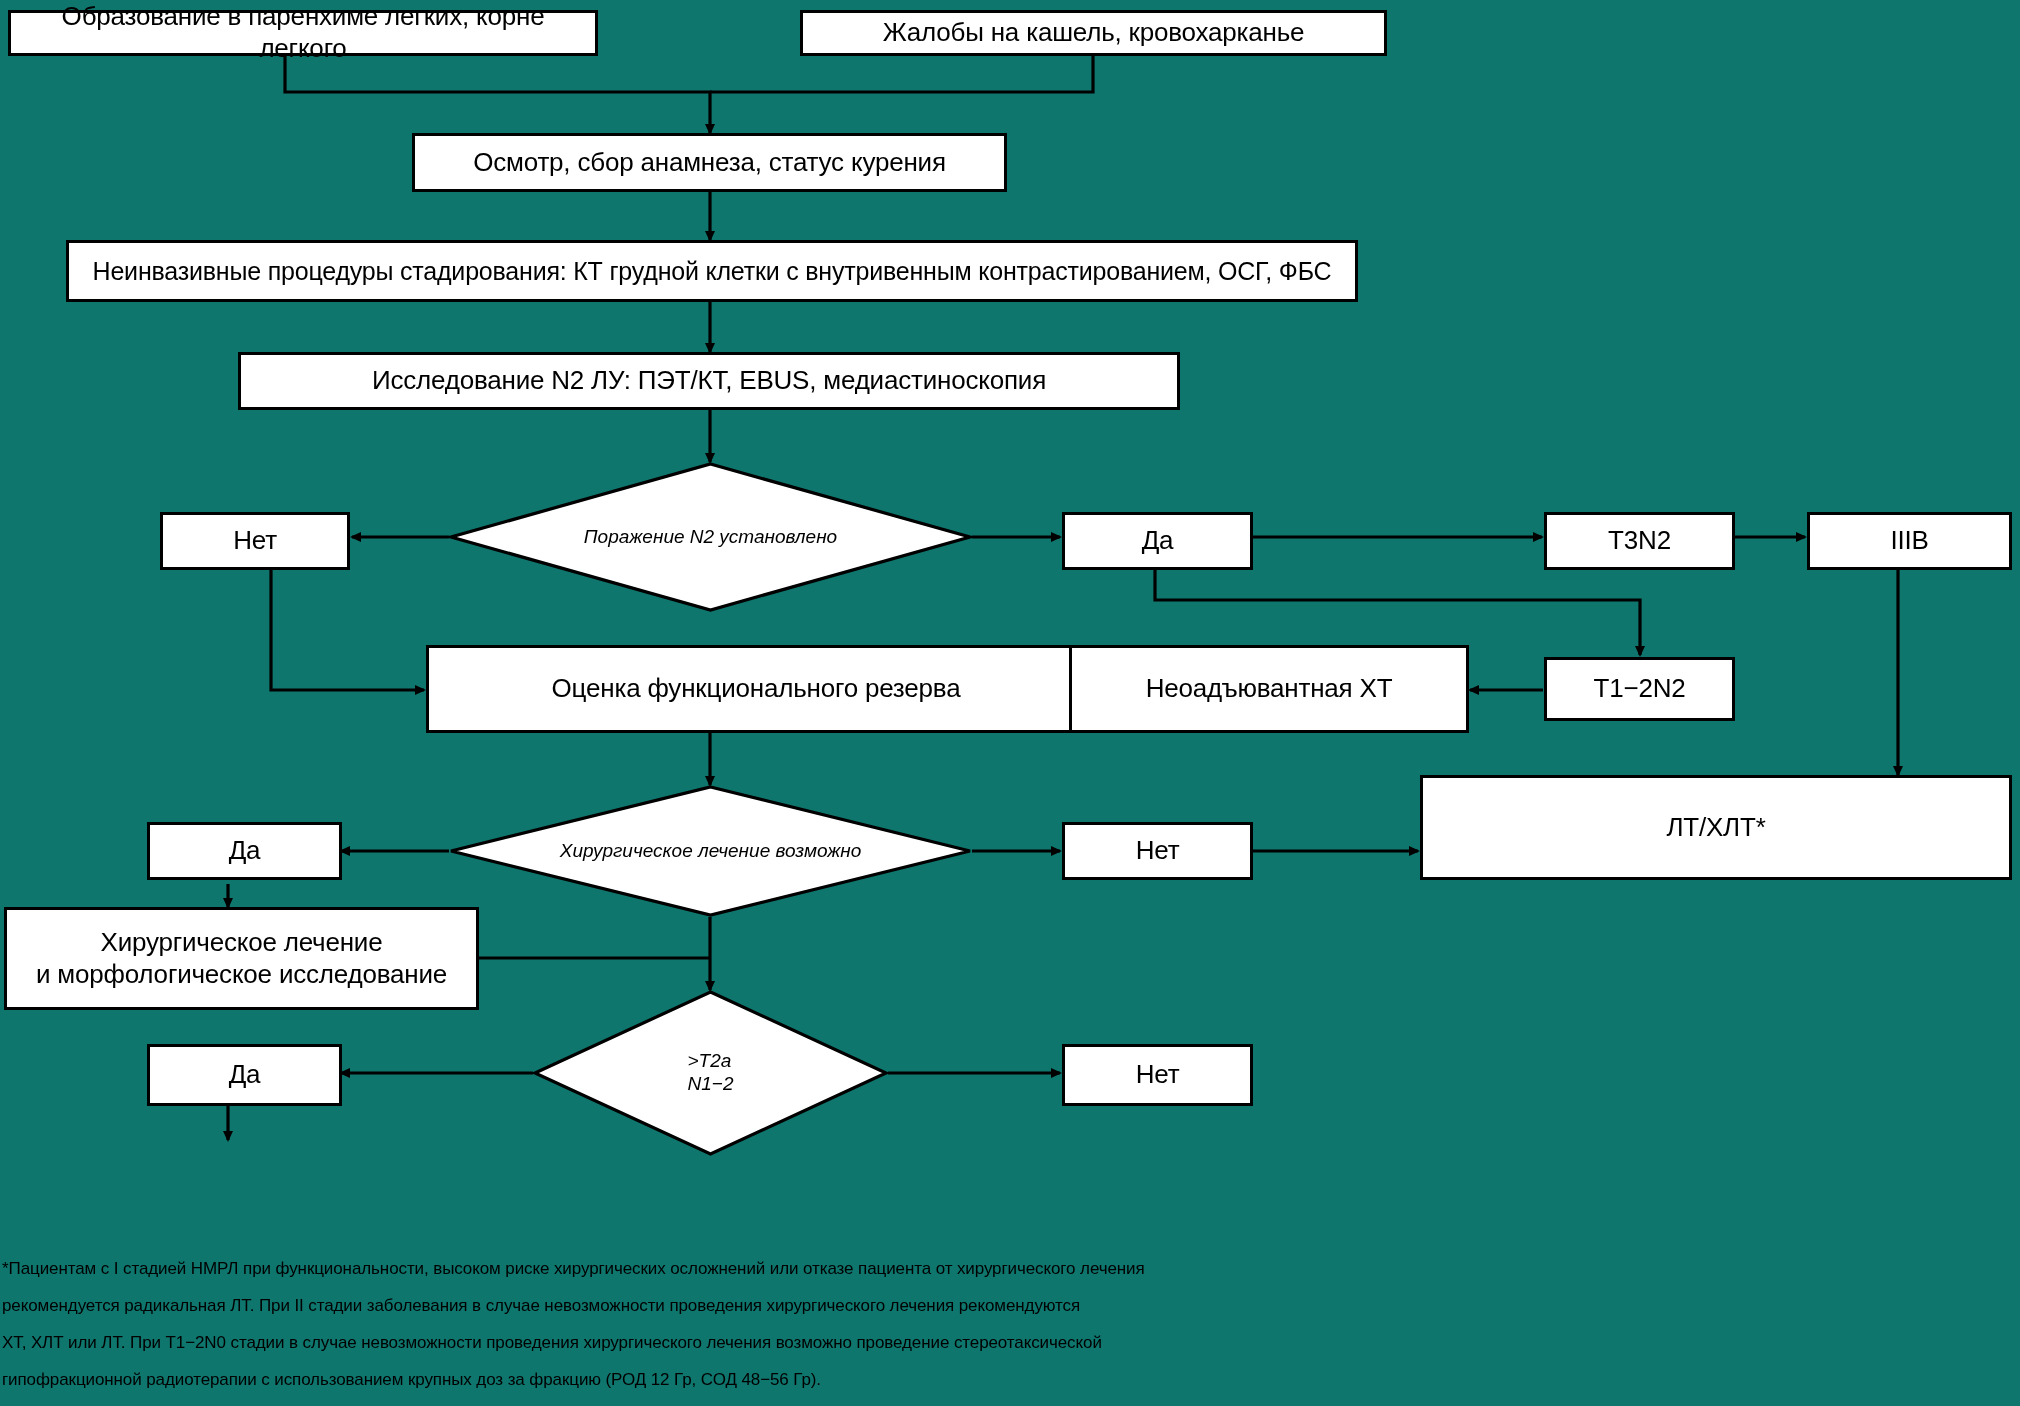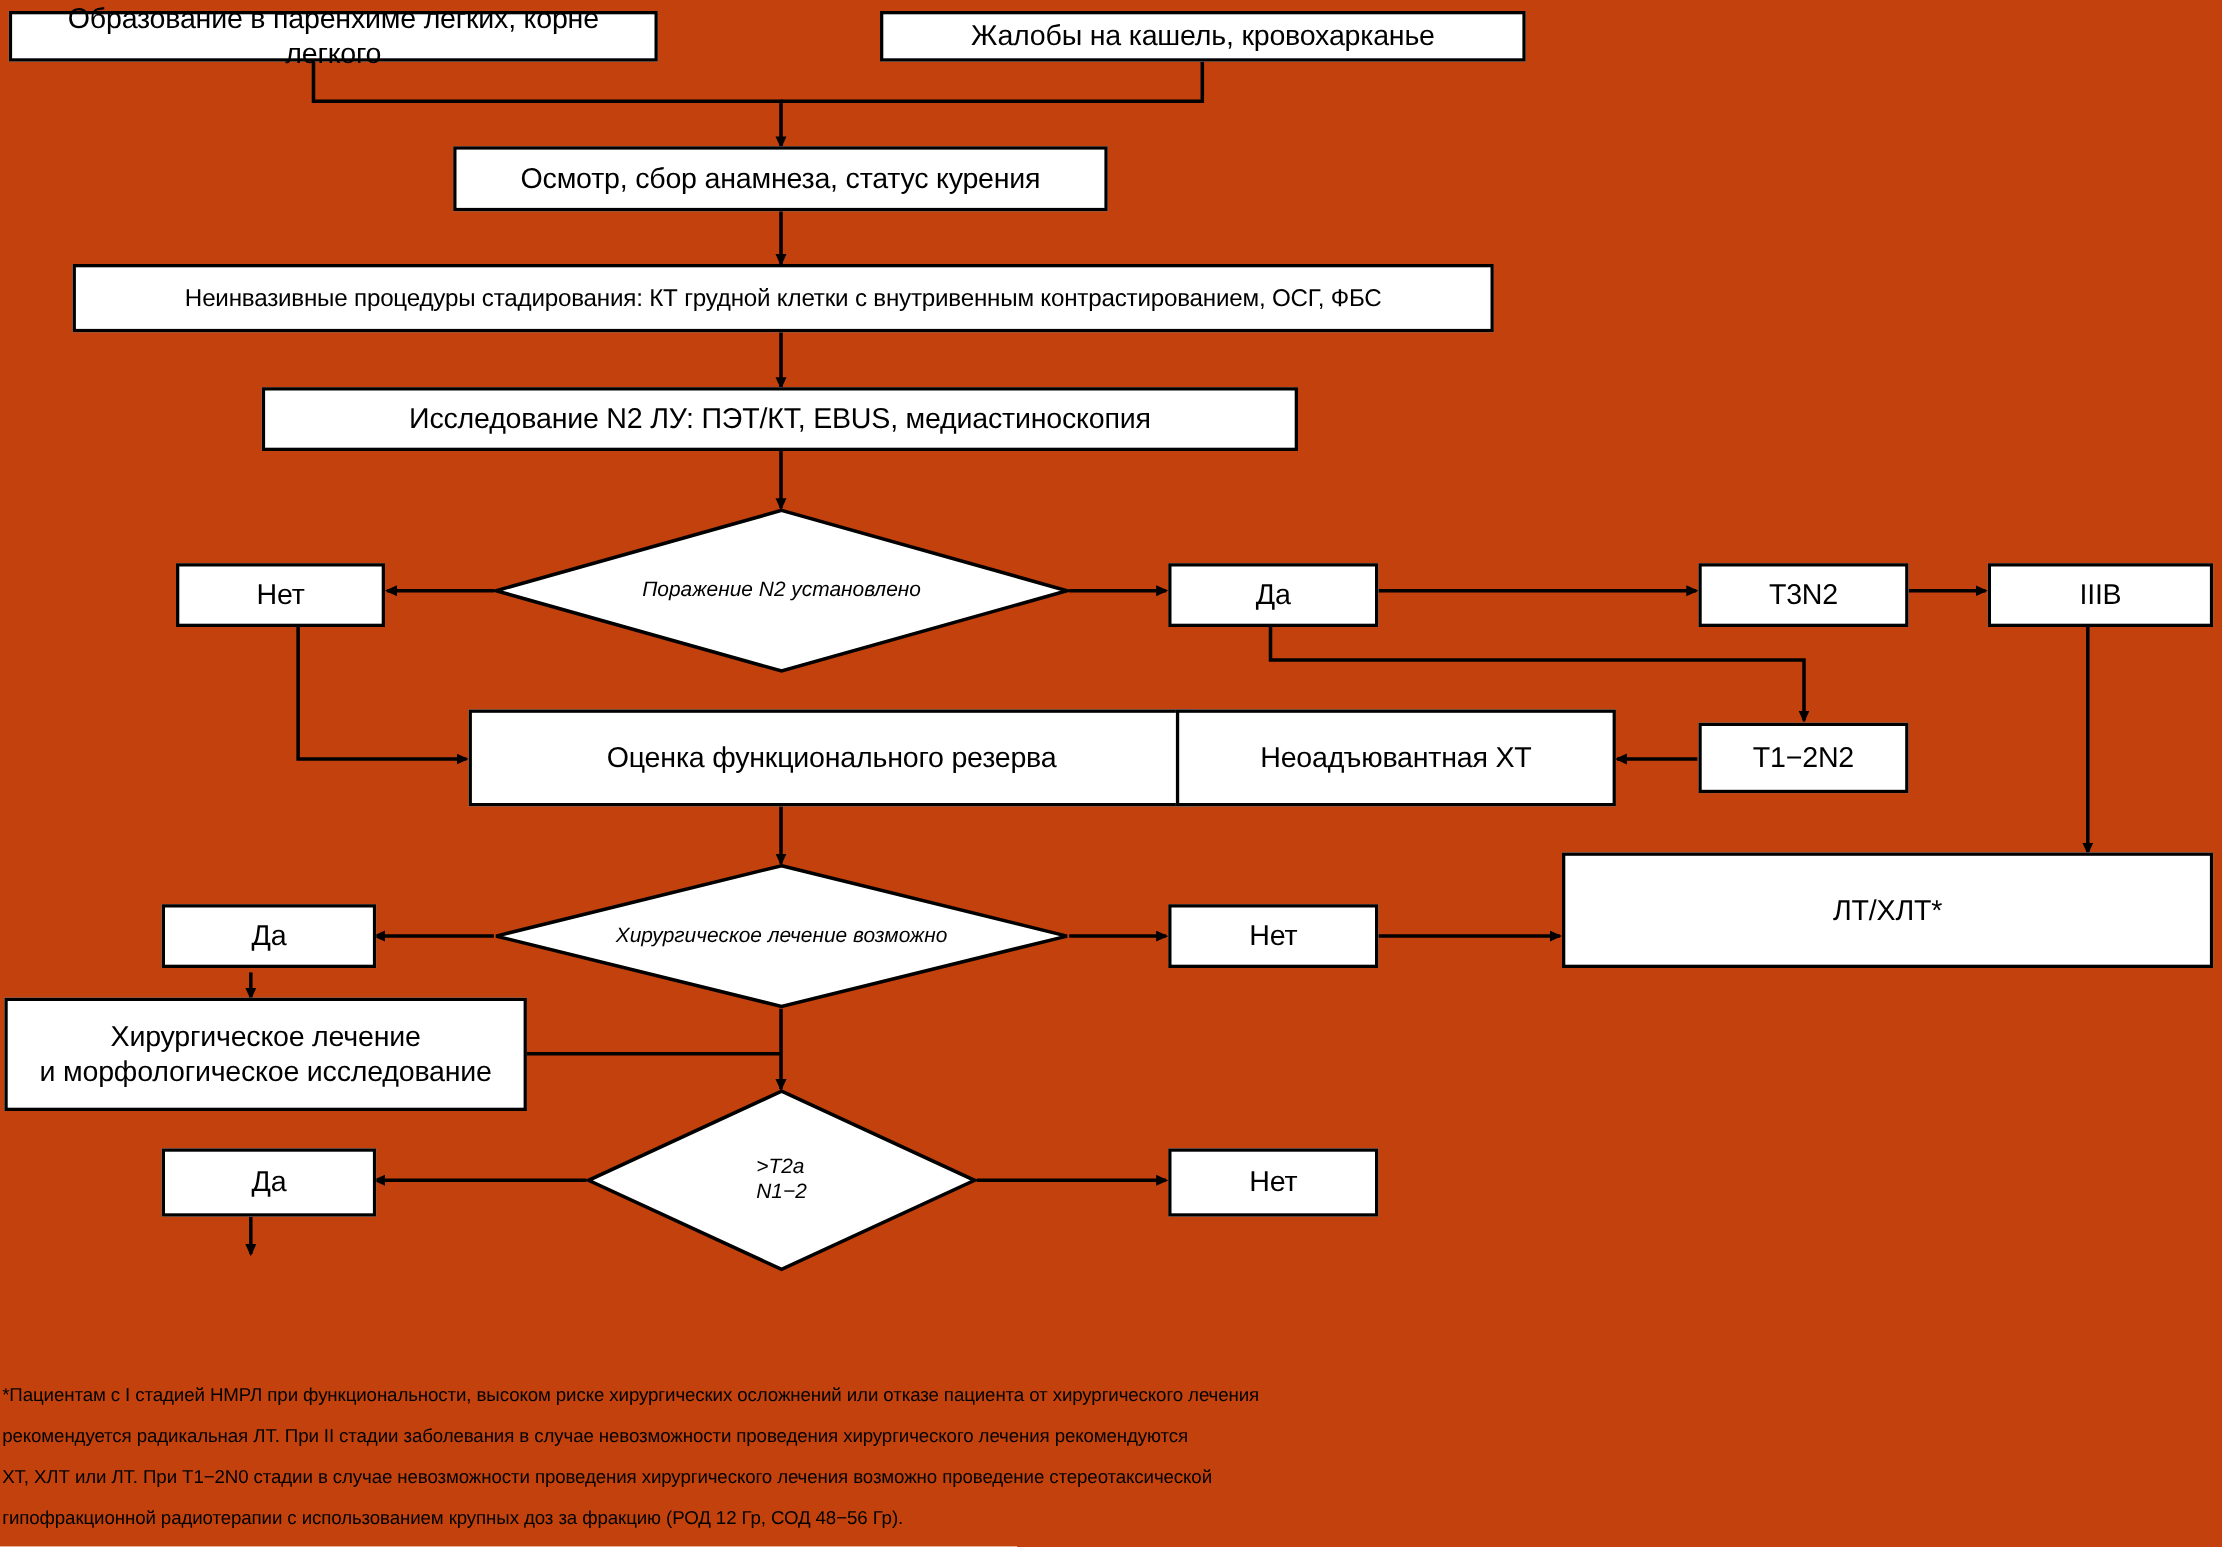--- a/index.html
+++ b/index.html
@@ -8,39 +8,39 @@
     background: #ffffff;
   }
   body {
     font-family: "Liberation Sans", sans-serif;
     color: #000000;
   }
   #canvas {
     position: relative;
     width: 2020px;
     height: 1406px;
-    background: #c2410c;
+    background: #0f766e;
     overflow: hidden;
   }
   .node {
     position: absolute;
     box-sizing: border-box;
     border: 3px solid #000000;
     background: #ffffff;
     display: flex;
     align-items: center;
     justify-content: center;
     text-align: center;
     font-size: 26px;
     line-height: 1.22;
     letter-spacing: -0.2px;
     padding: 2px 8px;
     z-index: 3;
   }
-  .node.wide-text { font-size: 22px; }
+  .node.wide-text { font-size: 25px; }
   .diamond-wrap {
     position: absolute;
     z-index: 3;
   }
   .diamond-wrap svg {
     position: absolute;
     left: 0;
     top: 0;
     overflow: visible;
   }

